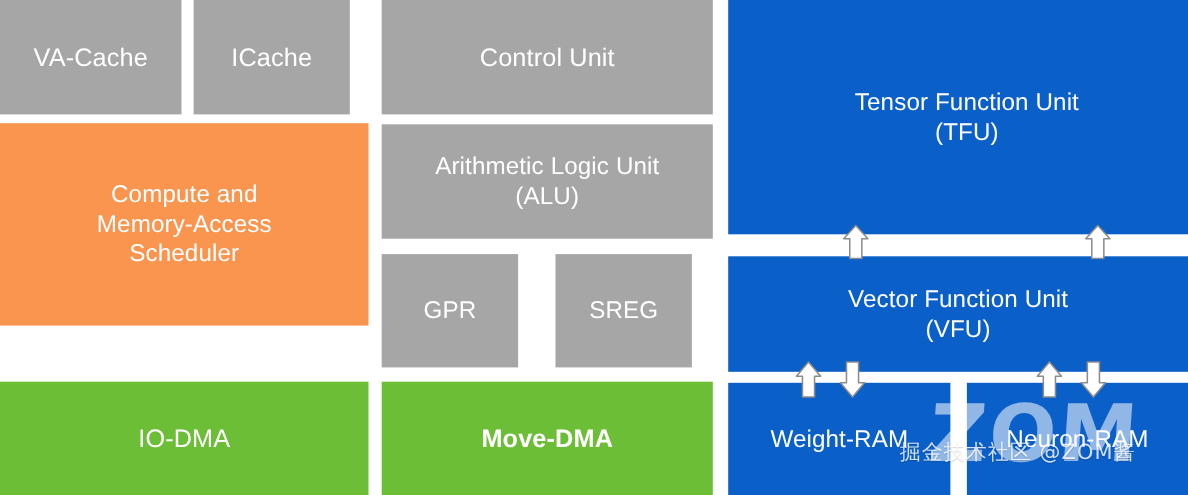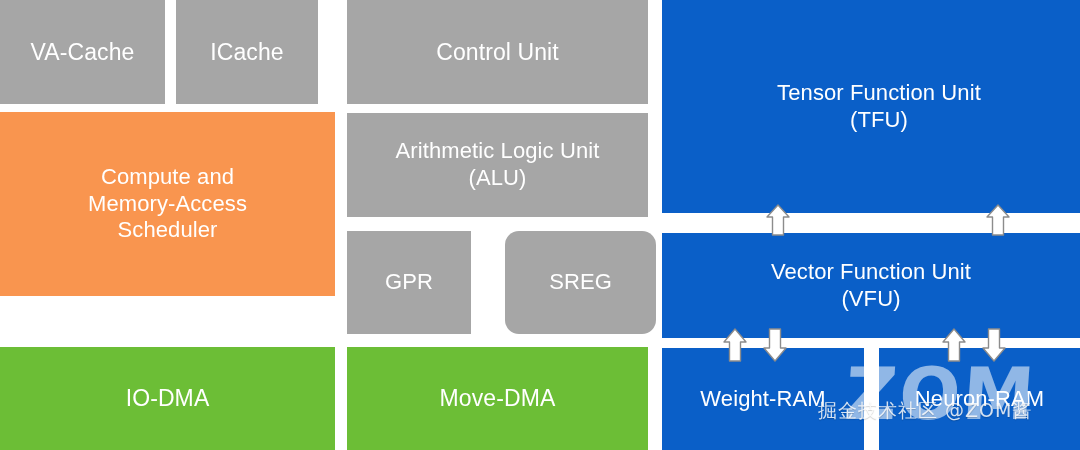--- a/index.html
+++ b/index.html
@@ -35,23 +35,23 @@
   .green  { background: #6cbe36; }
   .blue   { background: #0a5fc8; }
 
   
   .b-vacache   { left:0px;   top:0px;   width:165px; height:104px; font-size:23px; }
   .b-icache    { left:176px; top:0px;   width:142px; height:104px; font-size:23px; }
   .b-control   { left:347px; top:0px;   width:301px; height:104px; font-size:23px; }
   .b-sched     { left:0px;   top:112px; width:335px; height:184px; font-size:22px; }
   .b-alu       { left:347px; top:113px; width:301px; height:104px; font-size:22px; }
   .b-gpr       { left:347px; top:231px; width:124px; height:103px; font-size:22px; }
-  .b-sreg      { left:505px; top:231px; width:151px; height:103px; font-size:22px;border-radius:14px; }
+  .b-sreg      { left:505px; top:231px; width:124px; height:103px; font-size:22px; }
   .b-iodma     { left:0px;   top:347px; width:335px; height:103px; font-size:23px; }
-  .b-movedma   { left:347px; top:347px; width:301px; height:103px; font-size:23px; }
+  .b-movedma   { left:347px; top:347px; width:301px; height:103px; font-size:23px;font-weight:bold; }
   .b-tfu       { left:662px; top:0px;   width:434px; height:213px; font-size:22px; }
   .b-vfu       { left:662px; top:233px; width:418px; height:105px; font-size:22px; }
   .b-wram      { left:662px; top:348px; width:202px; height:102px; font-size:22px; }
   .b-nram      { left:879px; top:348px; width:201px; height:102px; font-size:22px; }
 
   .arrow {
     position: absolute;
     z-index: 5;
     pointer-events: none;
   }

